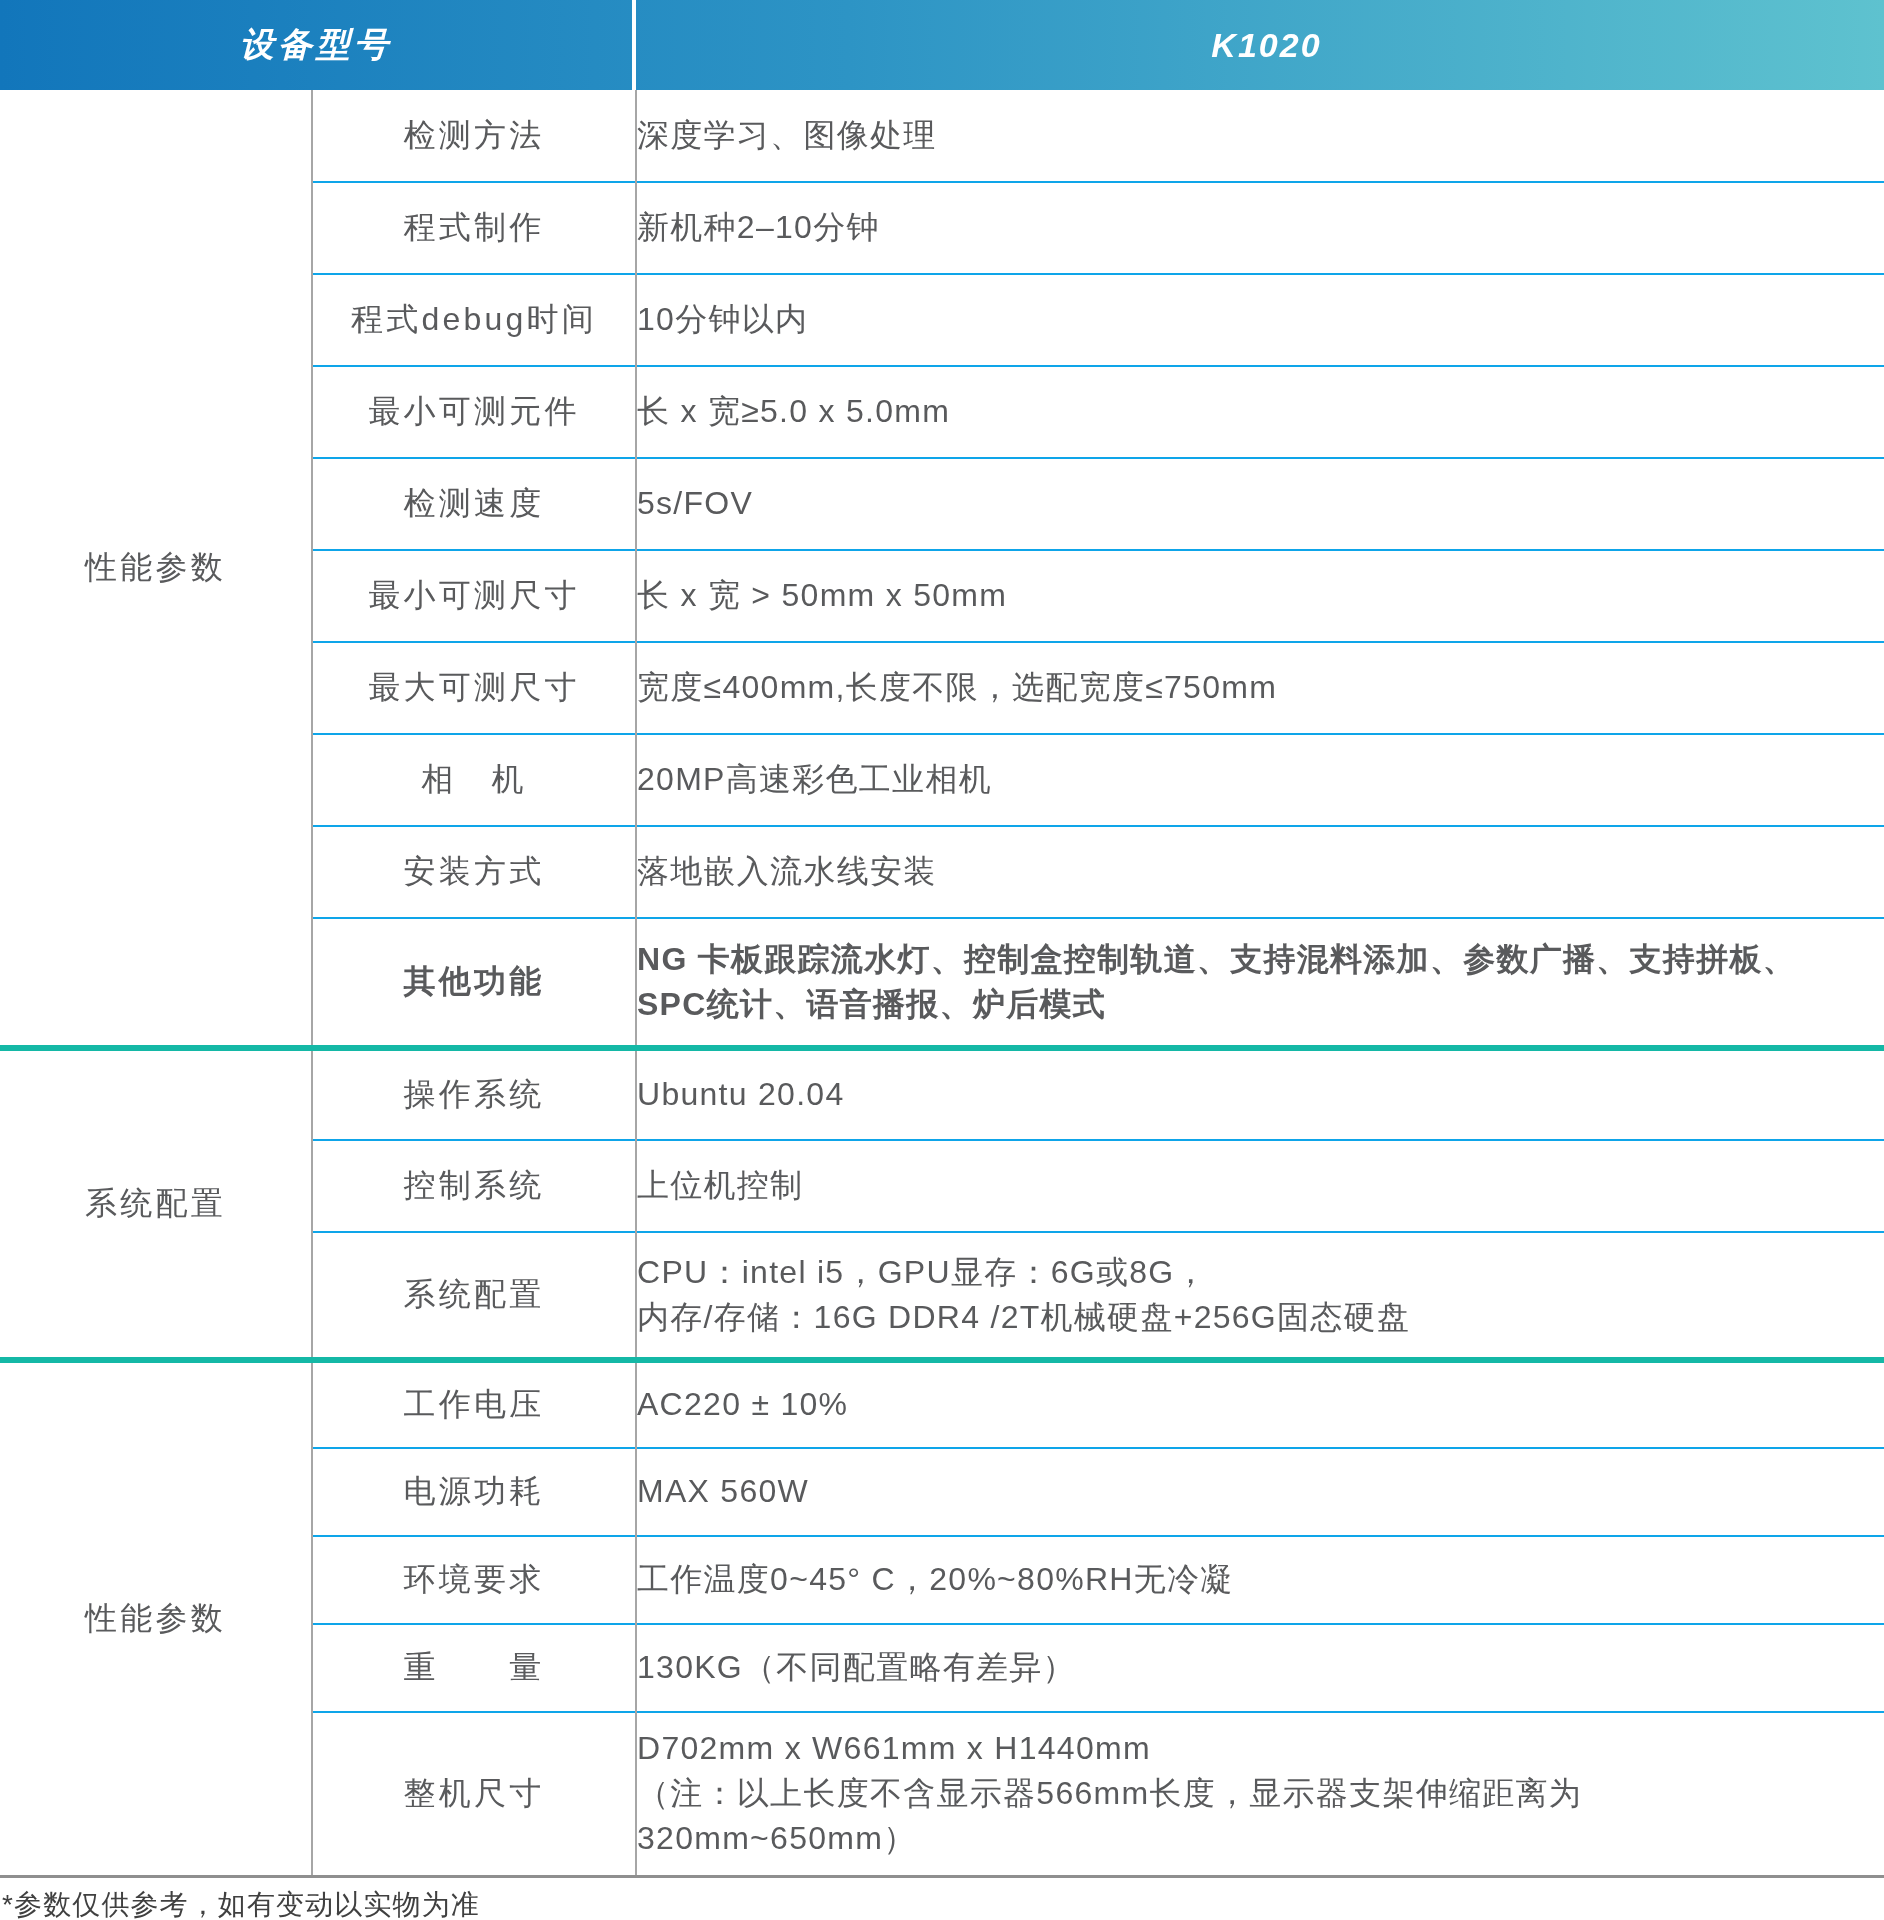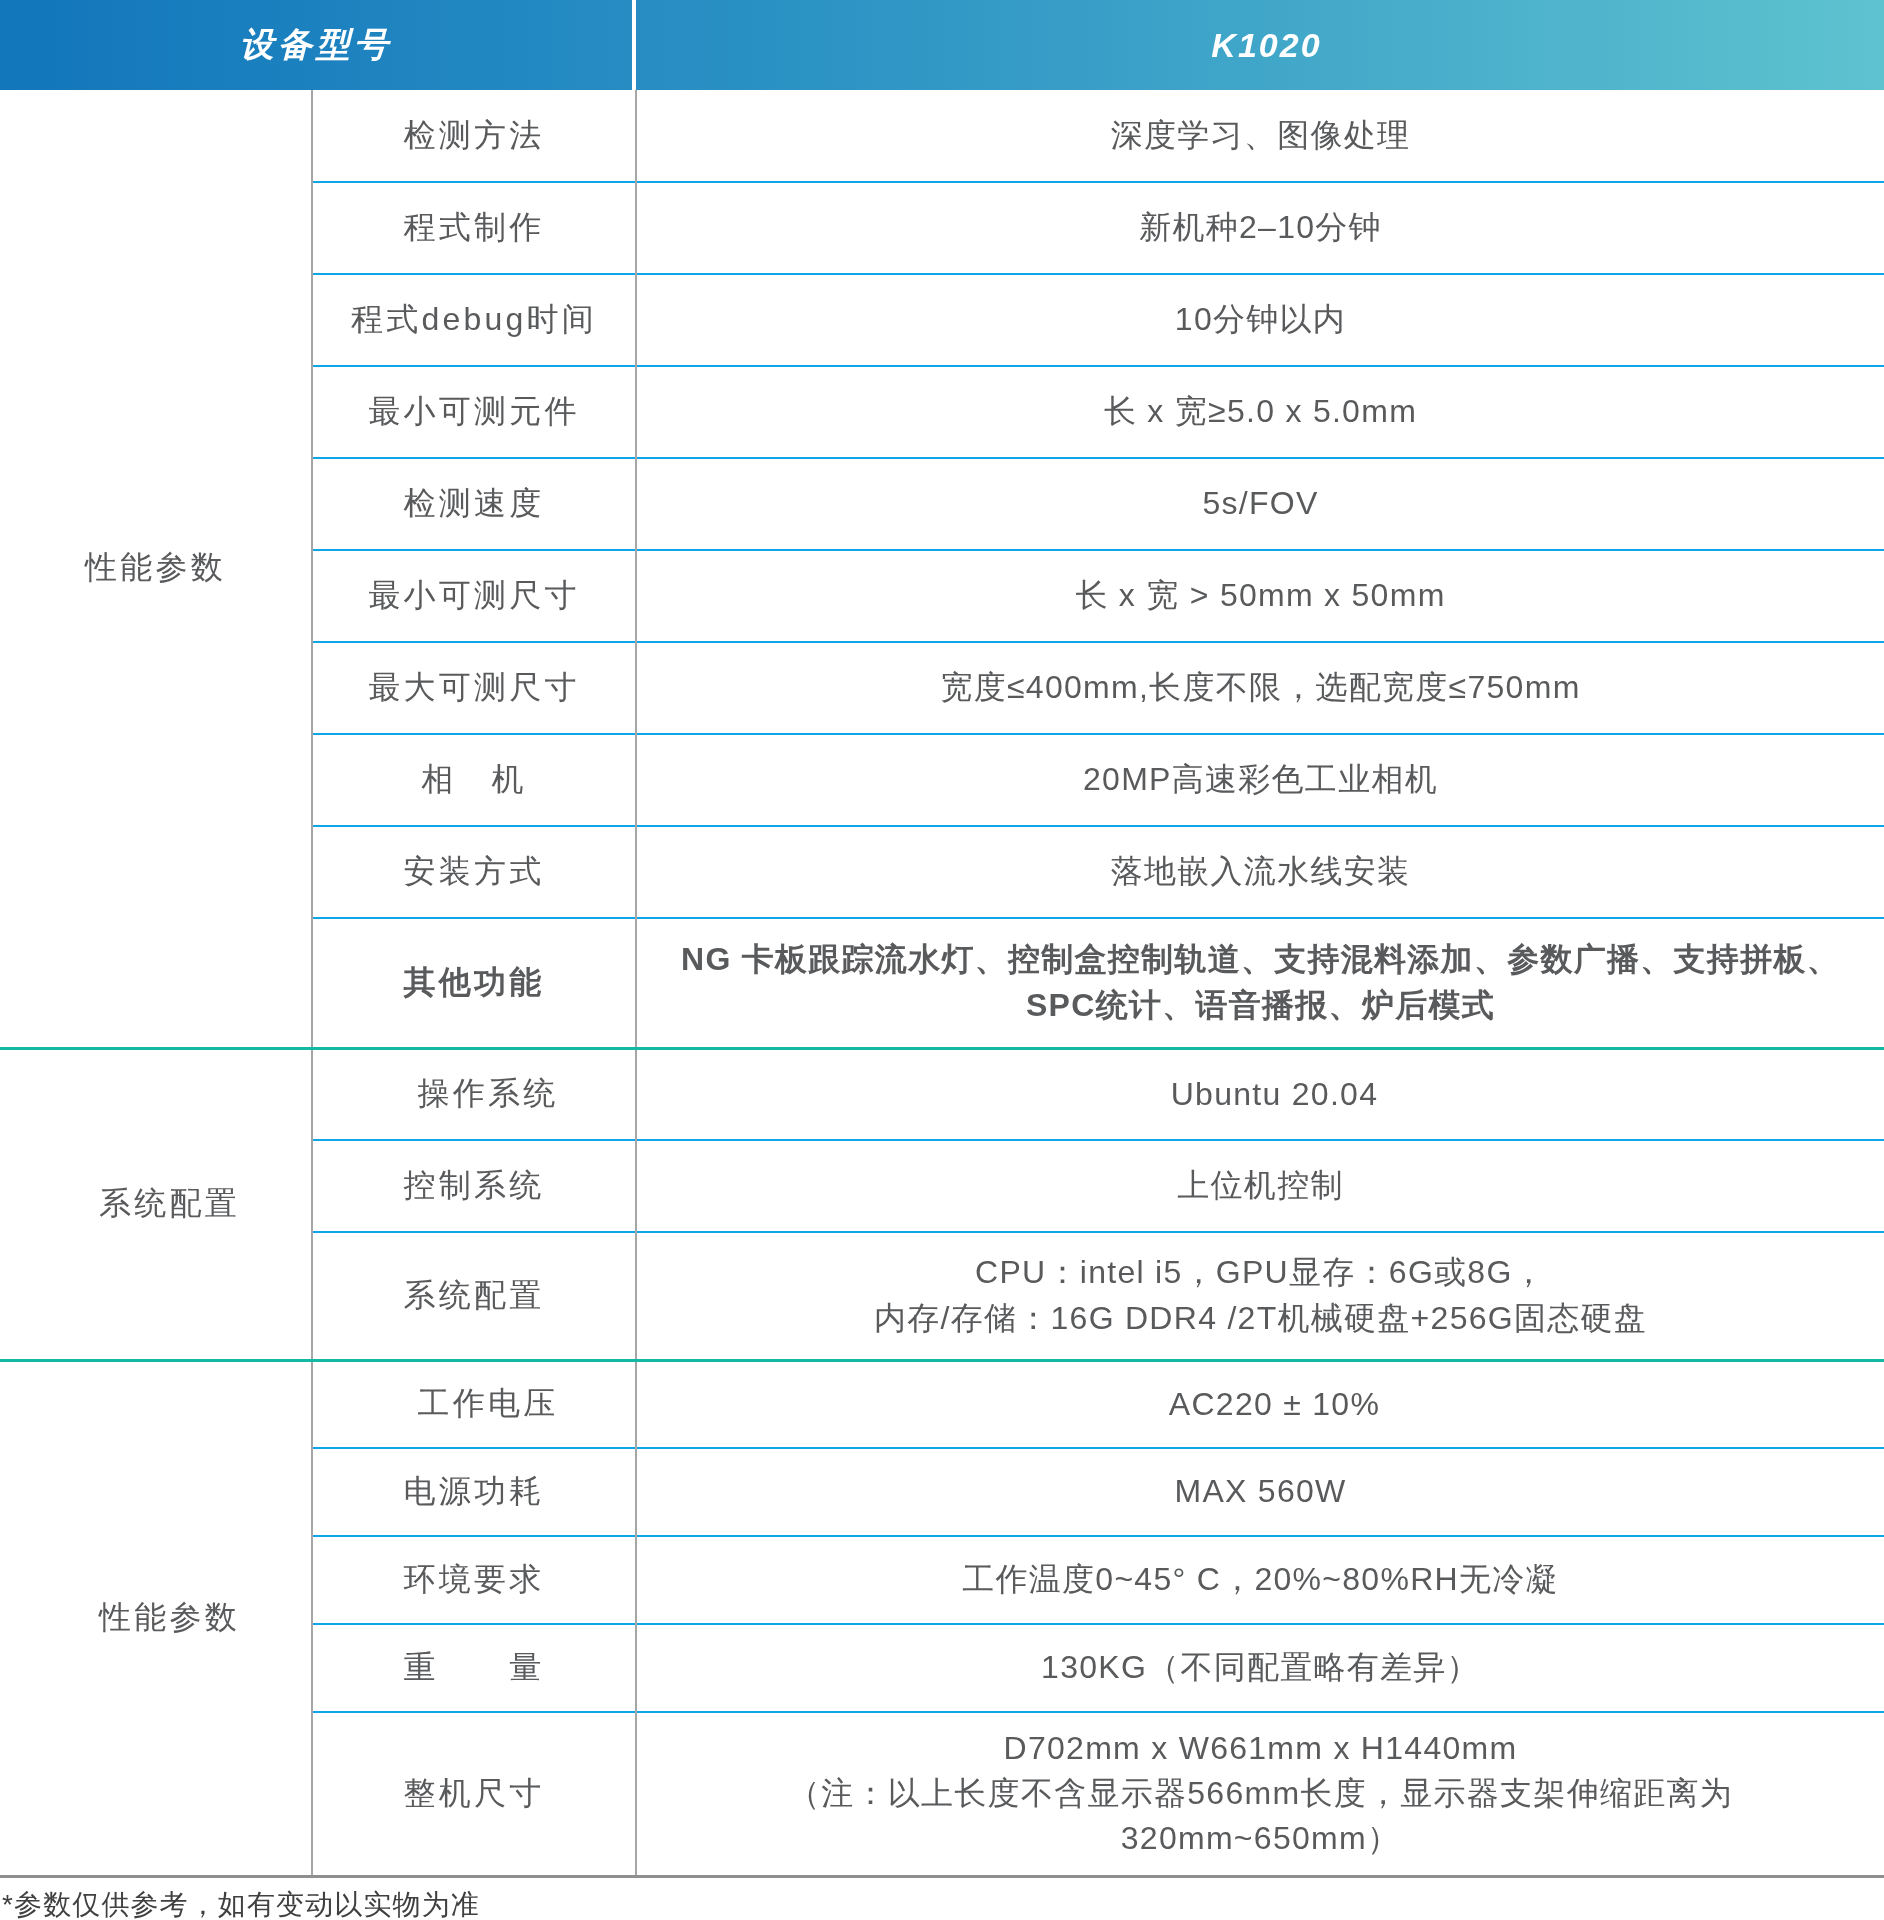--- a/index.html
+++ b/index.html
@@ -65,33 +65,31 @@
     border-right: 2px solid #a6a6a6;
     text-align: center;
     letter-spacing: 0.1em;
   }
   td.param-cell {
     border-right: 2px solid #a6a6a6;
     text-align: center;
     letter-spacing: 0.1em;
   }
   td.value-cell {
-    text-align: center;
     letter-spacing: 0.04em;
     line-height: 1.42;
     white-space: pre-line;
   }
 
   tr.sep > td.param-cell,
   tr.sep > td.value-cell {
     border-top: 2px solid #0ea5e9;
   }
   tr.group-start > td {
-    border-top: 3px solid #14b8a6;
-    padding-left: 28px;
+    border-top: 6px solid #14b8a6;
   }
 
   tr.h92  { height: 92px; }
   tr.h130 { height: 130px; font-weight: bold; }
   tr.h128 { height: 128px; }
   tr.h88  { height: 88px; }
   tr.h164 { height: 164px; }
 
   
   .footnote {

